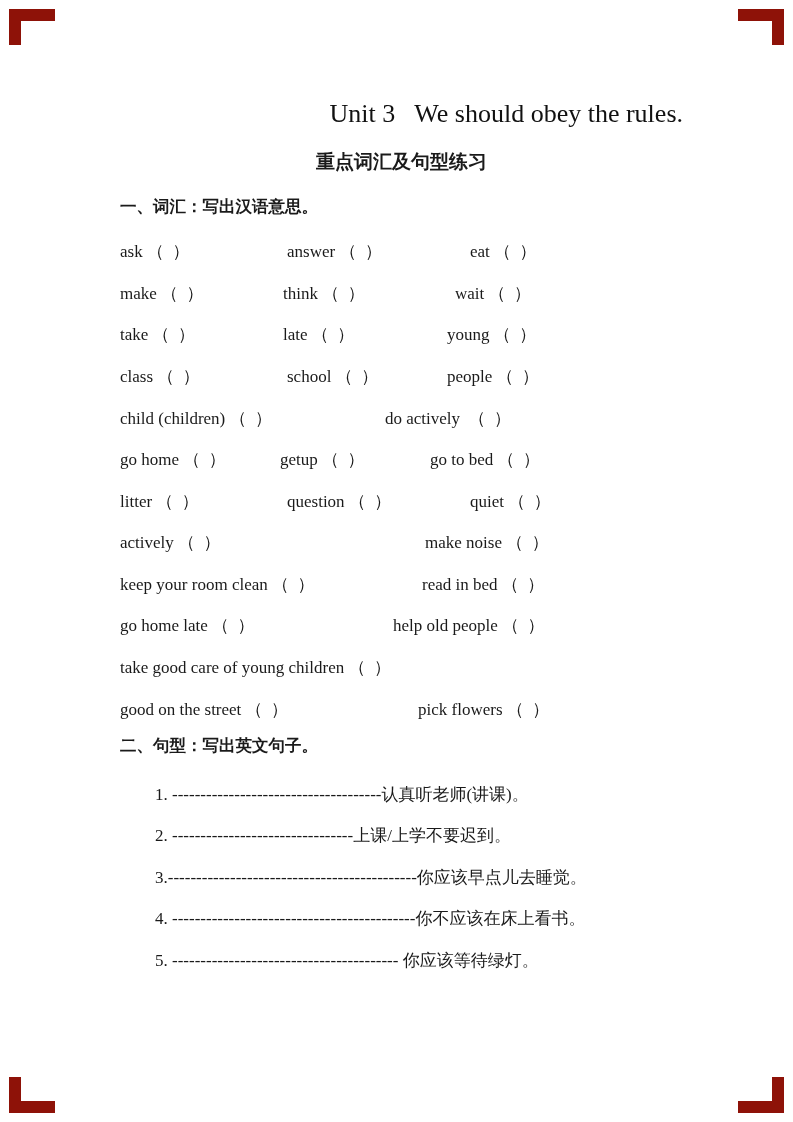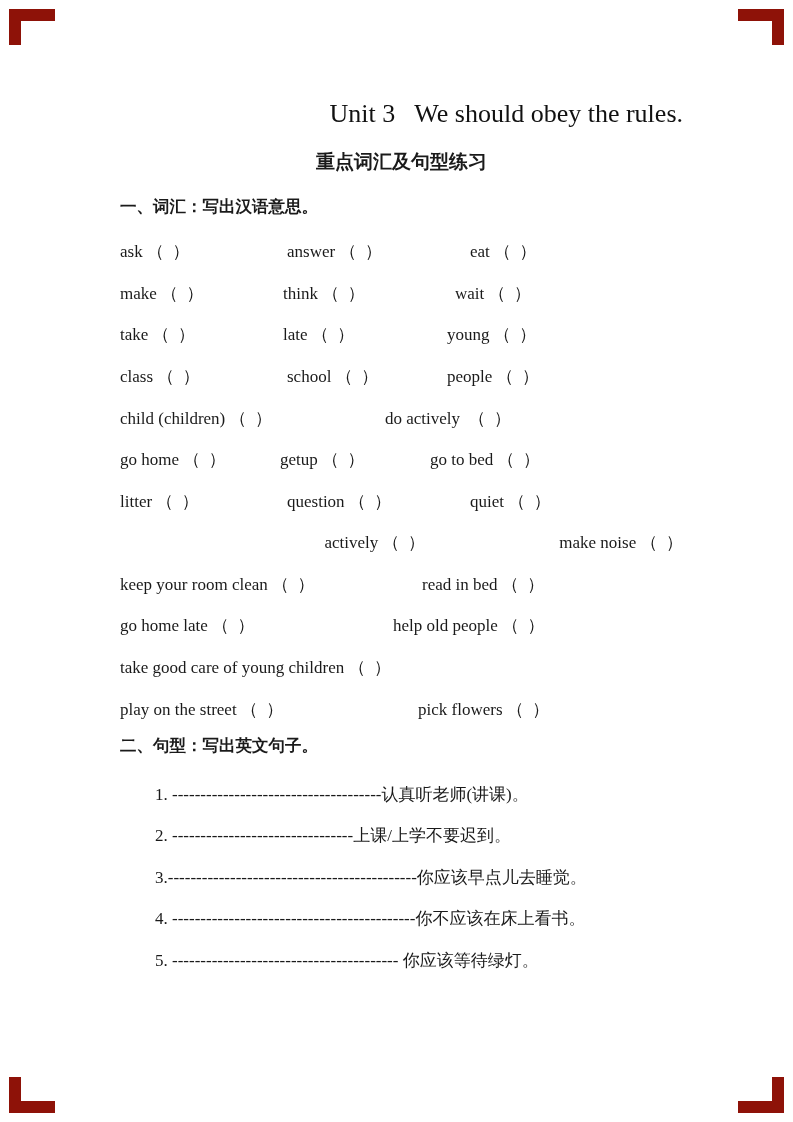--- a/index.html
+++ b/index.html
@@ -47,21 +47,21 @@
     align-items: center;
     font-size: 17px;
   }
   .vocab-item { white-space: pre; }
   .g-a { grid-template-columns: 167px 183px auto; }
   .g-b { grid-template-columns: 163px 172px auto; }
   .g-c { grid-template-columns: 163px 164px auto; }
   .g-d { grid-template-columns: 167px 160px auto; }
   .g-e { grid-template-columns: 265px auto; }
   .g-f { grid-template-columns: 160px 150px auto; }
-  .g-h { grid-template-columns: 305px auto; text-align: right; }
+  .g-h { grid-template-columns: 305px auto; }
   .g-i { grid-template-columns: 302px auto; }
   .g-j { grid-template-columns: 273px auto; }
   .g-k { grid-template-columns: auto; }
   .g-m { grid-template-columns: 298px auto; }
   .sec2-heading { margin-top: 6px; }
   .sentence-list { margin-top: 18px; padding-left: 35px; }
   .sentence {
     height: 41.4px;
     display: flex;
     align-items: center;
@@ -128,21 +128,21 @@
       <span class="vocab-item">read in bed （  ）</span>
     </div>
     <div class="vocab-row g-j">
       <span class="vocab-item">go home late （  ）</span>
       <span class="vocab-item">help old people （  ）</span>
     </div>
     <div class="vocab-row g-k">
       <span class="vocab-item">take good care of young children （  ）</span>
     </div>
     <div class="vocab-row g-m">
-      <span class="vocab-item">play on the street （  ）</span>
+      <span class="vocab-item">good on the street （  ）</span>
       <span class="vocab-item">pick flowers （  ）</span>
     </div>
   </div>
 
   <div class="sec-heading sec2-heading">二、句型：写出英文句子。</div>
 
   <div class="sentence-list">
     <div class="sentence">1. -------------------------------------认真听老师(讲课)。</div>
     <div class="sentence">2. --------------------------------上课/上学不要迟到。</div>
     <div class="sentence">3.--------------------------------------------你应该早点儿去睡觉。</div>

